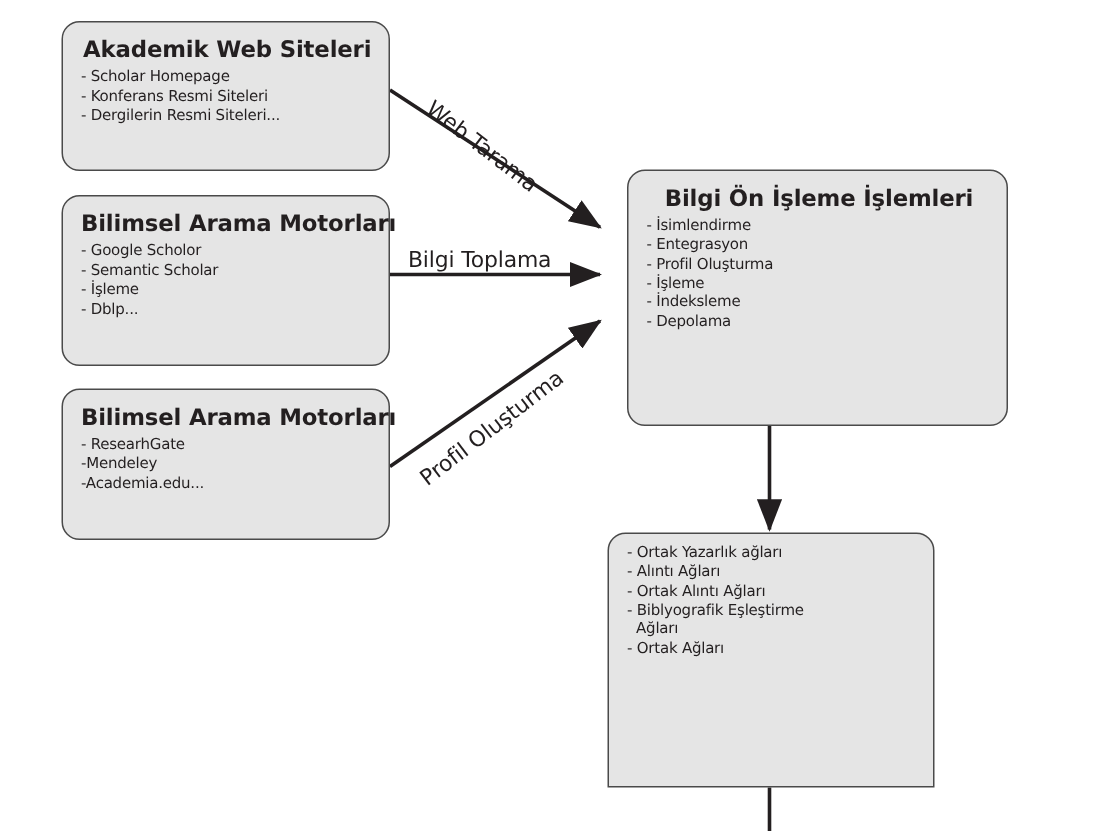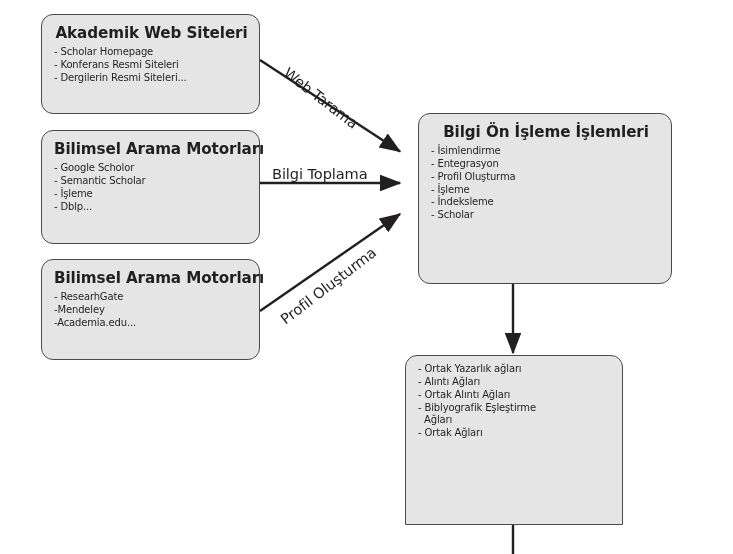--- a/index.html
+++ b/index.html
@@ -129,21 +129,21 @@
   </div>
 
   <div class="node" id="node-onisleme">
     <div class="node-title">Bilgi Ön İşleme İşlemleri</div>
     <ul class="node-items">
       <li>- İsimlendirme</li>
       <li>- Entegrasyon</li>
       <li>- Profil Oluşturma</li>
       <li>- İşleme</li>
       <li>- İndeksleme</li>
-      <li>- Scholar</li>
+      <li>- Depolama</li>
     </ul>
   </div>
 
   <div class="node" id="node-modelleme">
     <ul class="node-items">
       <li>- Ortak Yazarlık ağları</li>
       <li>- Alıntı Ağları</li>
       <li>- Ortak Alıntı Ağları</li>
       <li>- Biblyografik Eşleştirme</li>
       <li>  Ağları</li>

